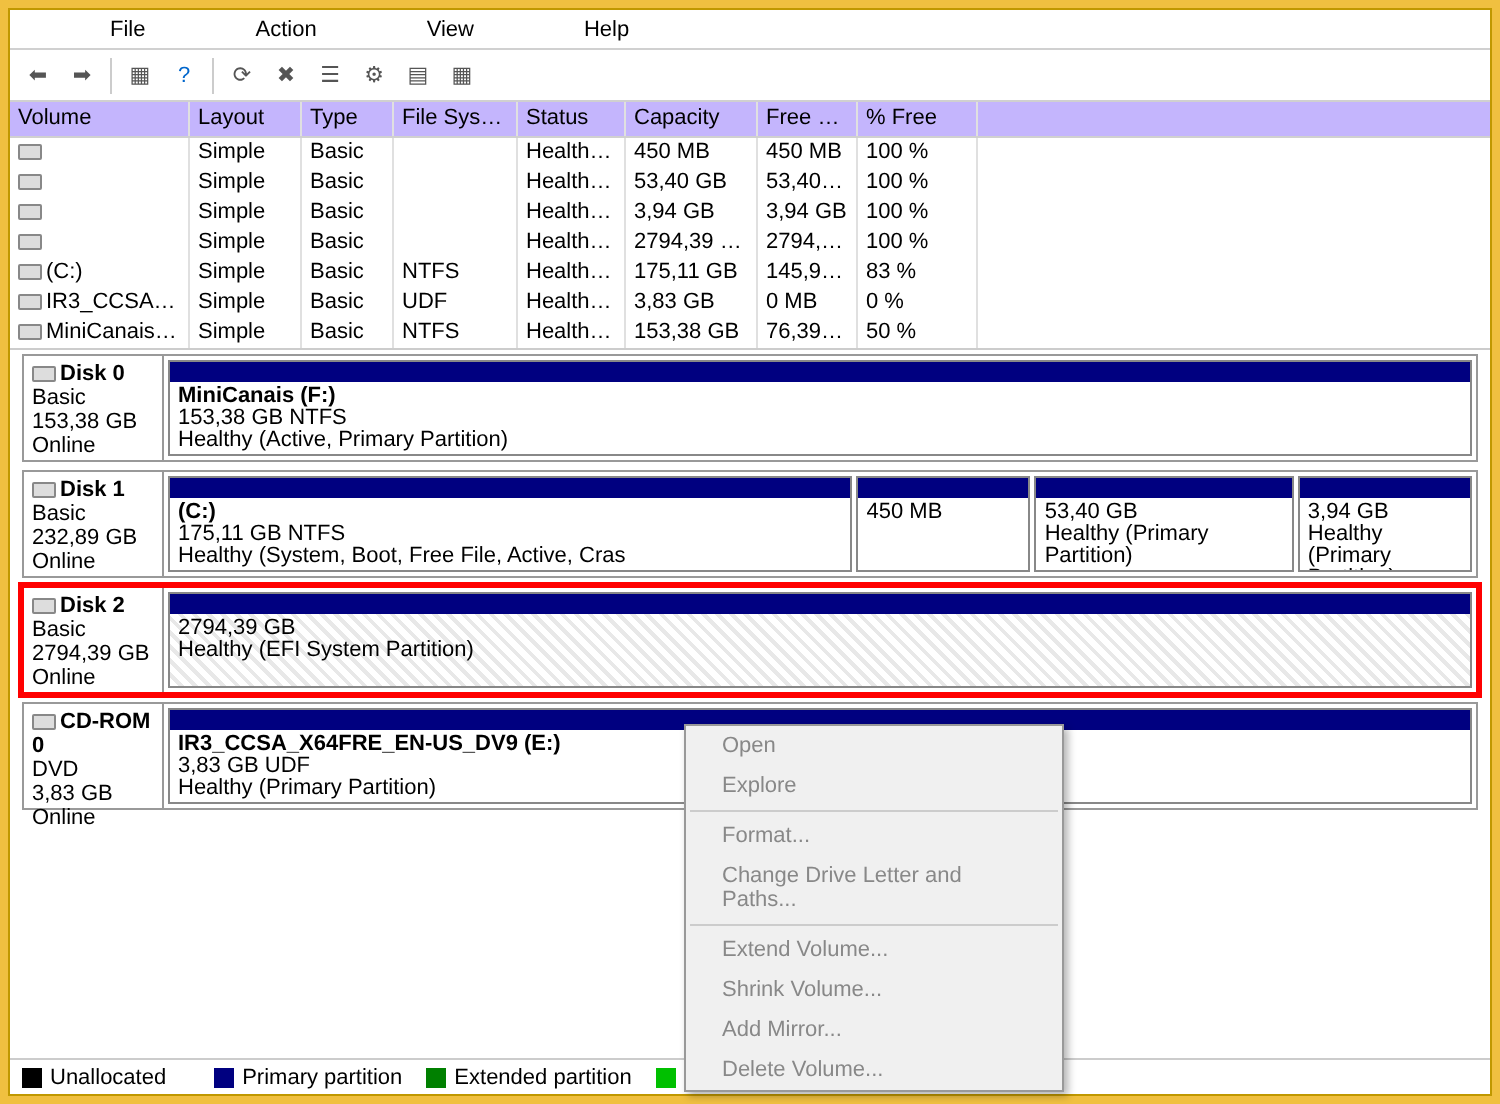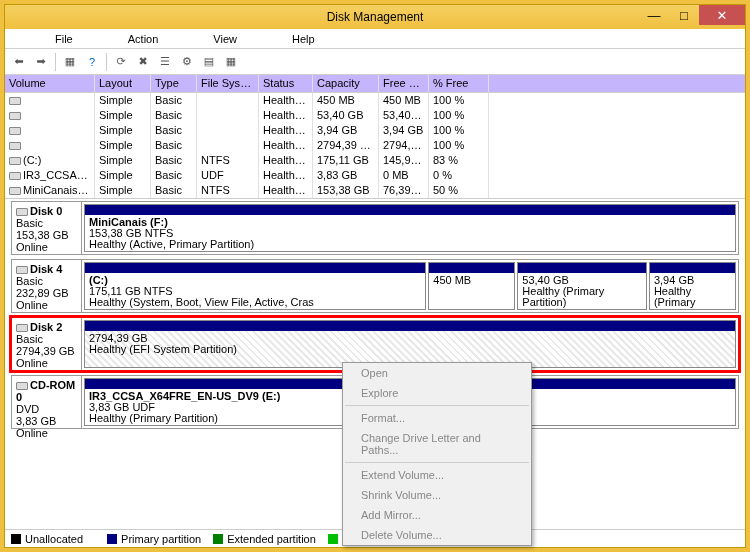--- a/index.html
+++ b/index.html
@@ -36,28 +36,20 @@
 .legend { height: 18px; border-top: 1px solid #ccc; display: flex; align-items: center; padding-left: 6px; gap: 4px; font-size: 10px; }
 .sw { width: 10px; height: 10px; display: inline-block; }
 .ctxmenu { position: absolute; left: 342px; top: 362px; width: 190px; background: #f0f0f0; border: 1px solid #999; box-shadow: 2px 2px 4px rgba(0,0,0,0.3); z-index: 10; }
 .ctxitem { padding: 4px 18px; color: #888; }
 .ctxsep { height: 1px; background: #ccc; margin: 2px 2px; }
 </style>
 </head>
 <body>
 
 <div class="window">
-  <div class="titlebar">
-    <span class="title">Disk Management</span>
-    <div class="winbtns">
-      <div class="winbtn">—</div>
-      <div class="winbtn">□</div>
-      <div class="winbtn close">✕</div>
-    </div>
-  </div>
   <div class="menubar" id="menubar">
       <div class="menuitem">File</div>
       <div class="menuitem">Action</div>
       <div class="menuitem">View</div>
       <div class="menuitem">Help</div>
     </div>
   <div class="toolbar">
     <div class="tbtn">⬅</div>
     <div class="tbtn">➡</div>
     <div class="tsep"></div>
@@ -163,28 +155,28 @@
             <div class="partbar"></div>
             <div class="partbody">
               <div class="pn">MiniCanais  (F:)</div>
               <div>153,38 GB NTFS</div>
               <div>Healthy (Active, Primary Partition)</div>
             </div>
           </div>
         </div>
       </div>
       <div class="diskrow">
-        <div class="diskinfo"><span class="diskicon"></span><span class="nm">Disk 4</span><br>Basic<br>232,89 GB<br>Online</div>
+        <div class="diskinfo"><span class="diskicon"></span><span class="nm">Disk 1</span><br>Basic<br>232,89 GB<br>Online</div>
         <div class="parts">
           <div class="part" style="flex: 4 1 0%;">
             <div class="partbar"></div>
             <div class="partbody">
               <div class="pn">(C:)</div>
               <div>175,11 GB NTFS</div>
-              <div>Healthy (System, Boot, View File, Active, Cras</div>
+              <div>Healthy (System, Boot, Free File, Active, Cras</div>
             </div>
           </div>
           <div class="part" style="flex: 1 1 0%;">
             <div class="partbar"></div>
             <div class="partbody">
               <div class="pn"></div>
               <div>450 MB</div>
             </div>
           </div>
           <div class="part" style="flex: 1.5 1 0%;">

